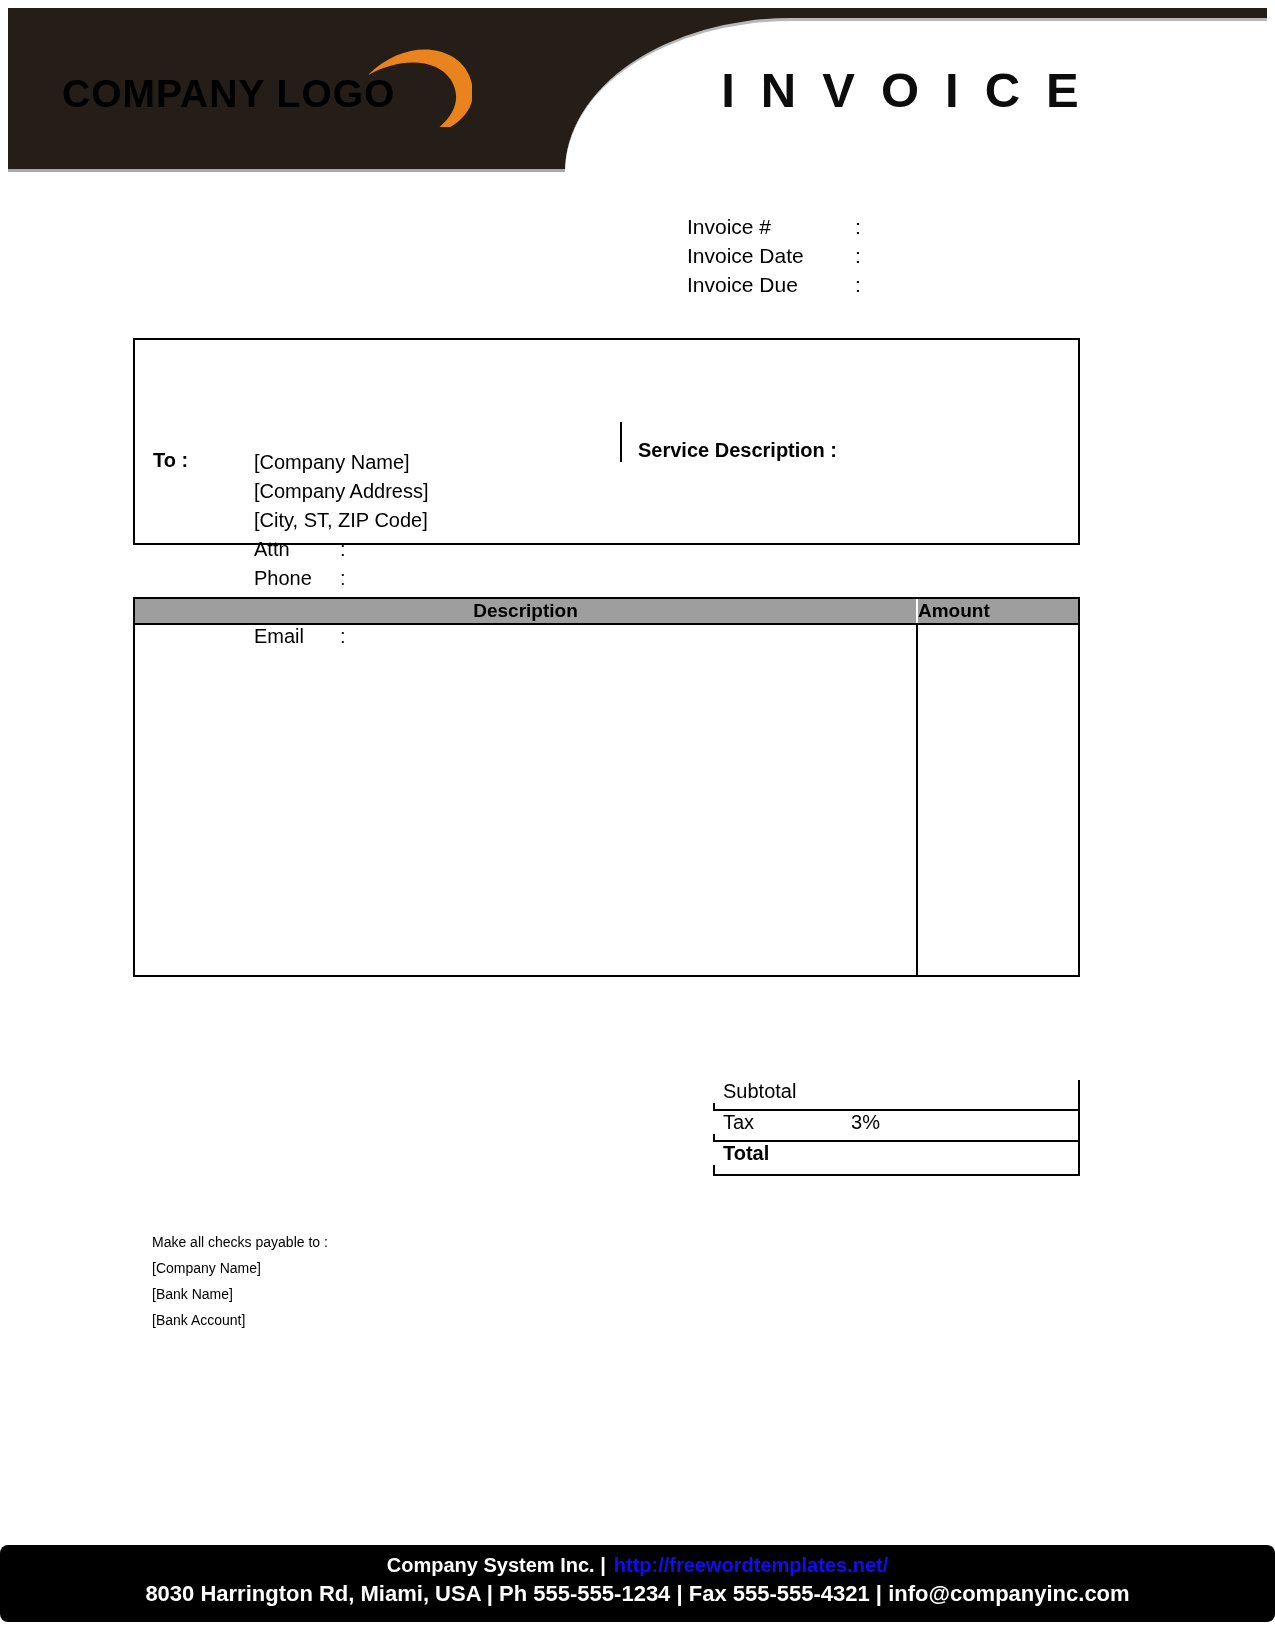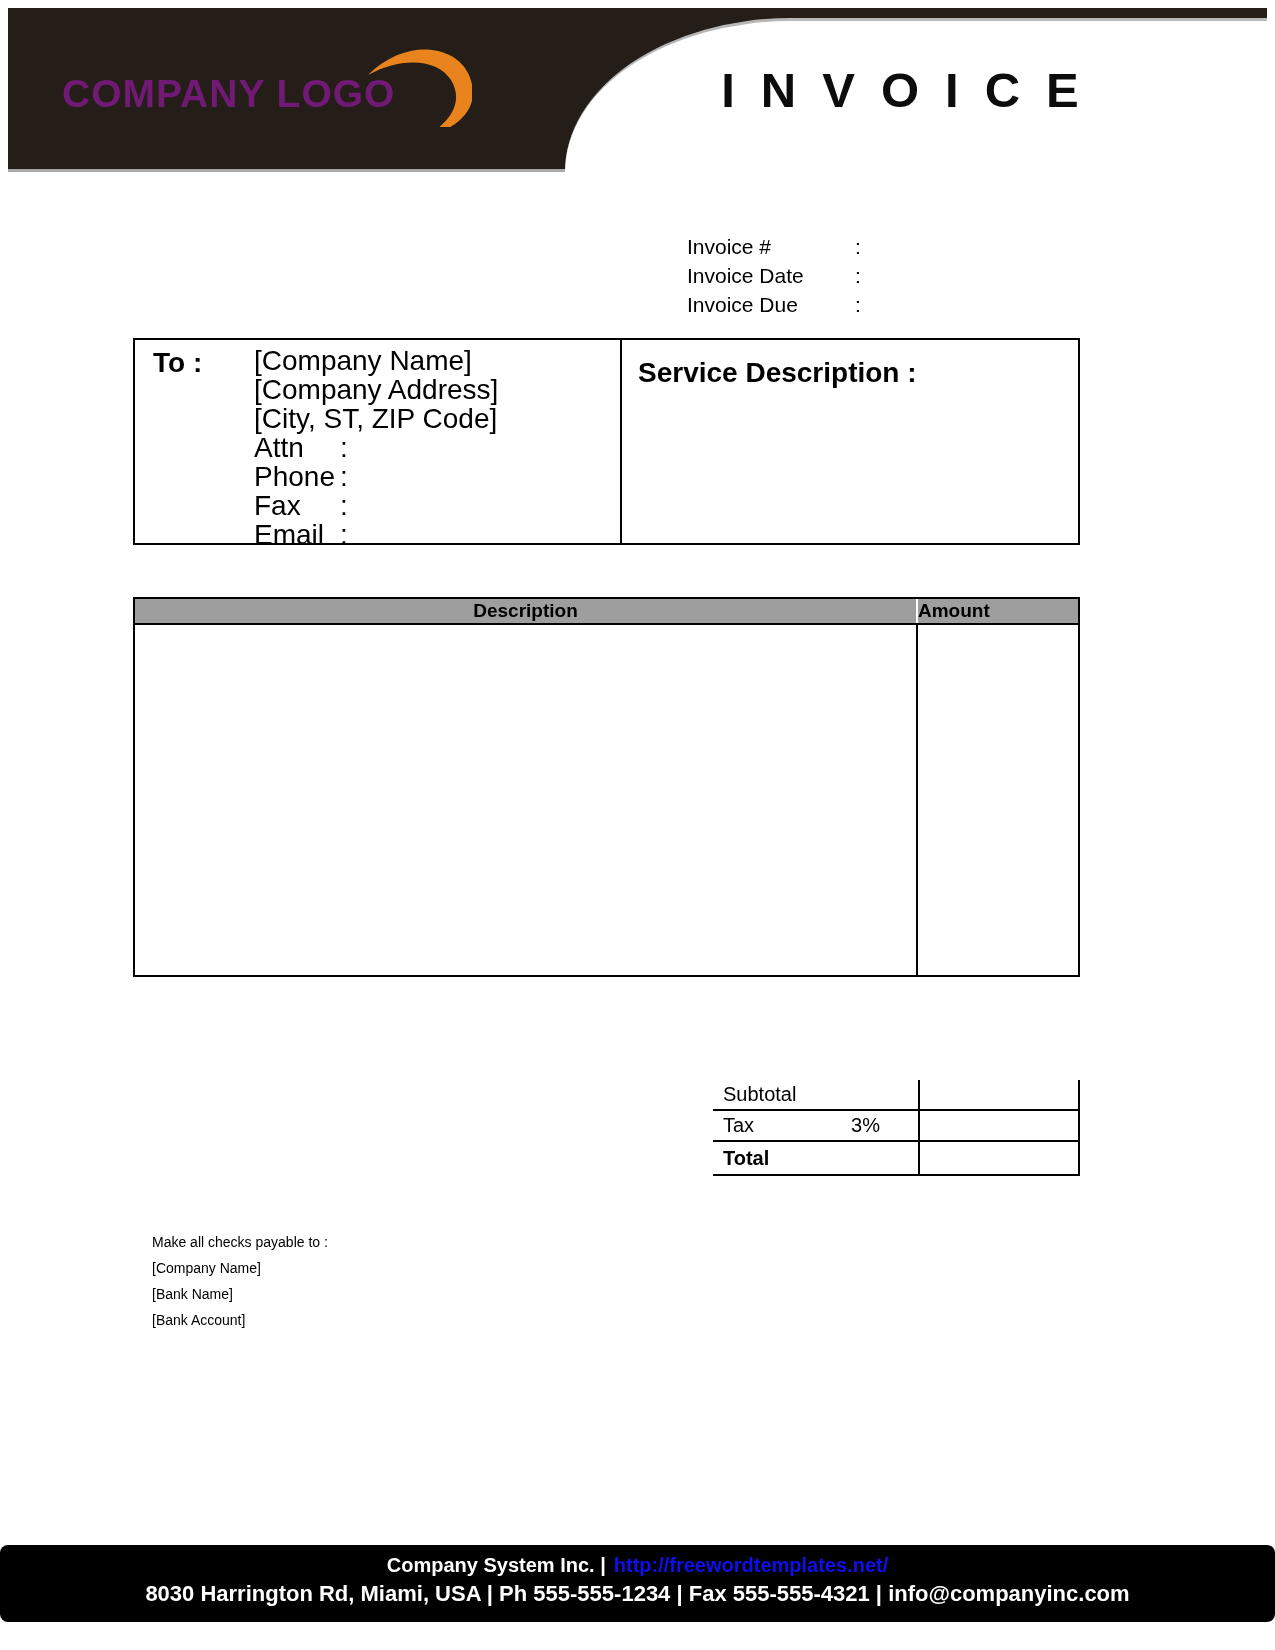--- a/index.html
+++ b/index.html
@@ -6,34 +6,34 @@
   .page{position:relative;width:1275px;height:1650px;background:#ffffff;
         font-family:"Liberation Sans",sans-serif;color:#000;overflow:hidden;margin:0 auto;}
 
   
   .header{position:absolute;left:8px;top:8px;width:1259px;height:164px;}
   .header-dark{position:absolute;left:0;top:0;right:0;bottom:0;background:#251d17;
                border-bottom:3px solid #a9a9a9;box-sizing:border-box;}
   .header-curve{position:absolute;left:557px;top:10px;right:0;bottom:0;background:#ffffff;
                 border-top:3px solid #b7b7b7;border-top-left-radius:235px 160px;box-sizing:border-box;}
   .logo-text{position:absolute;left:54px;top:64px;font-size:39px;font-weight:bold;
-             color:#701a75;letter-spacing:1px;white-space:nowrap;}
+             color:#000000;letter-spacing:1px;white-space:nowrap;}
   .swoosh{position:absolute;left:360px;top:37px;}
   .doc-title{position:absolute;left:650px;top:54px;width:510px;text-align:center;
              font-size:49px;font-weight:bold;letter-spacing:26px;color:#0c0c0c;white-space:nowrap;}
 
   
-  .meta{position:absolute;left:687px;top:232px;font-size:21px;line-height:29px;}
+  .meta{position:absolute;left:687px;top:212px;font-size:21px;line-height:29px;}
   .meta-label{display:inline-block;width:168px;}
   .meta-colon{display:inline-block;}
   .meta-value{display:inline-block;margin-left:14px;min-width:60px;}
 
   
   .to-box{position:absolute;left:133px;top:338px;width:947px;height:207px;
-          border:2px solid #000;box-sizing:border-box;display:flex;font-size:28px;}
+          border:2px solid #000;box-sizing:border-box;display:flex;font-size:20px;align-items:center;}
   .to-left{width:485px;position:relative;box-sizing:border-box;}
   .to-label{position:absolute;left:18px;top:7px;font-weight:bold;}
   .to-lines{position:absolute;left:119px;top:6px;line-height:29px;}
   .tl-label{display:inline-block;min-width:86px;}
   .to-right{flex:1;border-left:2px solid #000;box-sizing:border-box;padding:17px 0 0 16px;}
   .sd-label{font-weight:bold;}
 
   
   .items-table{position:absolute;left:133px;top:597px;width:947px;height:380px;
                border:2px solid #000;box-sizing:border-box;}
@@ -42,21 +42,21 @@
   .col-desc{flex:1;text-align:center;line-height:23px;}
   .col-amt{width:162px;border-left:2px solid #ffffff;box-sizing:border-box;text-align:left;
            padding-right:4px;line-height:23px;}
   .items-body{position:absolute;left:0;right:0;top:26px;bottom:0;display:flex;}
   .body-desc{flex:1;}
   .body-amt{width:162px;border-left:2px solid #000;box-sizing:border-box;}
 
   
   .totals{position:absolute;left:713px;top:1080px;width:367px;font-size:20px;}
   .t-row{display:flex;height:31px;border-bottom:2px solid #000;border-right:2px solid #000;
-         box-sizing:border-box;align-items:flex-start;}
+         box-sizing:border-box;align-items:flex-start;flex-direction:column;}
   .t-row.total-row{height:34px;font-weight:bold;}
   .t-label{width:205px;box-sizing:border-box;display:flex;justify-content:space-between;
            padding:0 38px 0 10px;align-self:stretch;align-items:center;}
   .t-value{flex:1;border-left:2px solid #000;align-self:stretch;}
 
   
   .payment{position:absolute;left:152px;top:1229px;font-size:14px;line-height:26px;}
 
   
   .footer{position:absolute;left:0;top:1545px;width:1275px;height:77px;background:#000000;

